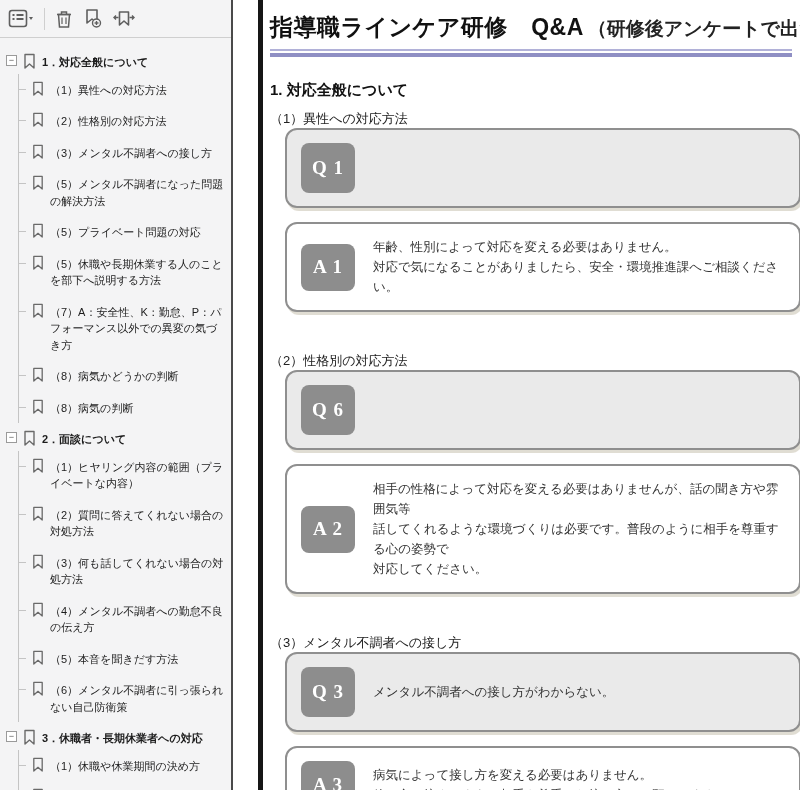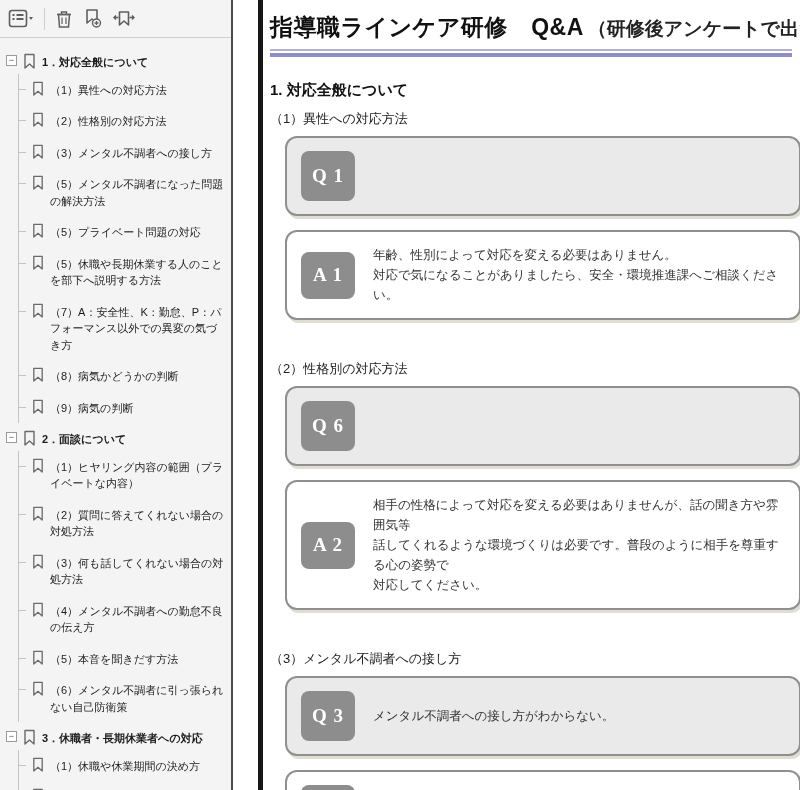--- a/index.html
+++ b/index.html
@@ -40,21 +40,21 @@
   .title-rule { width:522px; margin-top:6px; }
   .title-rule .r1 { height:2px; background:#b1b1d8; }
   .title-rule .rgap { height:2px; background:#fff; }
   .title-rule .r2 { height:4px; background:#8f8fc4; }
 
   .section-heading { margin-top:24px; font-size:15px; font-weight:bold; color:#111; }
   .qa-sub { margin-top:10px; font-size:13px; color:#222; }
   .qa-block { margin-top:0; }
   .qa-block.spaced { margin-top:40px; }
 
-  .qa-box { width:516px; margin-left:15px; margin-top:8px; border-radius:12px;
+  .qa-box { width:516px; margin-left:15px; border-radius:12px;
     border:2px solid #8f8f8f; display:flex; align-items:center; gap:18px;
     padding:13px 14px; box-shadow:2px 3px 0 rgba(186,180,158,.45); }
   .q-box { background:#eaeaea; min-height:78px; }
   .a-box { background:#ffffff; min-height:62px; margin-top:14px; }
   .badge { flex:none; width:54px; height:50px; border-radius:8px; background:#8d8d8d;
     color:#fff; display:flex; align-items:center; justify-content:center;
     font-family:"Liberation Serif","DejaVu Serif",serif; font-weight:bold;
     font-size:19px; letter-spacing:1px; }
   .a-box .badge { height:47px; }
   .qa-text { font-size:12.5px; color:#333; line-height:1.6; white-space:pre-line; }
@@ -160,21 +160,21 @@
           <div class="bm-child">
               <svg class="bm-ico" width="14" height="16" viewBox="0 0 15 17">
                 <path d="M3 1.5 h9 v13.5 l-4.5 -4 -4.5 4 z" fill="none" stroke="#6a6a6a" stroke-width="1.4" stroke-linejoin="round"></path>
               </svg>
               <span class="bm-label">（8）病気かどうかの判断</span>
             </div>
           <div class="bm-child">
               <svg class="bm-ico" width="14" height="16" viewBox="0 0 15 17">
                 <path d="M3 1.5 h9 v13.5 l-4.5 -4 -4.5 4 z" fill="none" stroke="#6a6a6a" stroke-width="1.4" stroke-linejoin="round"></path>
               </svg>
-              <span class="bm-label">（9）病気の判断</span>
+              <span class="bm-label">（8）病気の判断</span>
             </div>
         </div>
       </div>
 
       <div class="bm-group">
         <div class="bm-top">
           <span class="expander">−</span>
           <svg class="bm-ico" width="15" height="17" viewBox="0 0 15 17">
               <path d="M3 1.5 h9 v13.5 l-4.5 -4 -4.5 4 z" fill="none" stroke="#6a6a6a" stroke-width="1.4" stroke-linejoin="round"></path>
             </svg>

